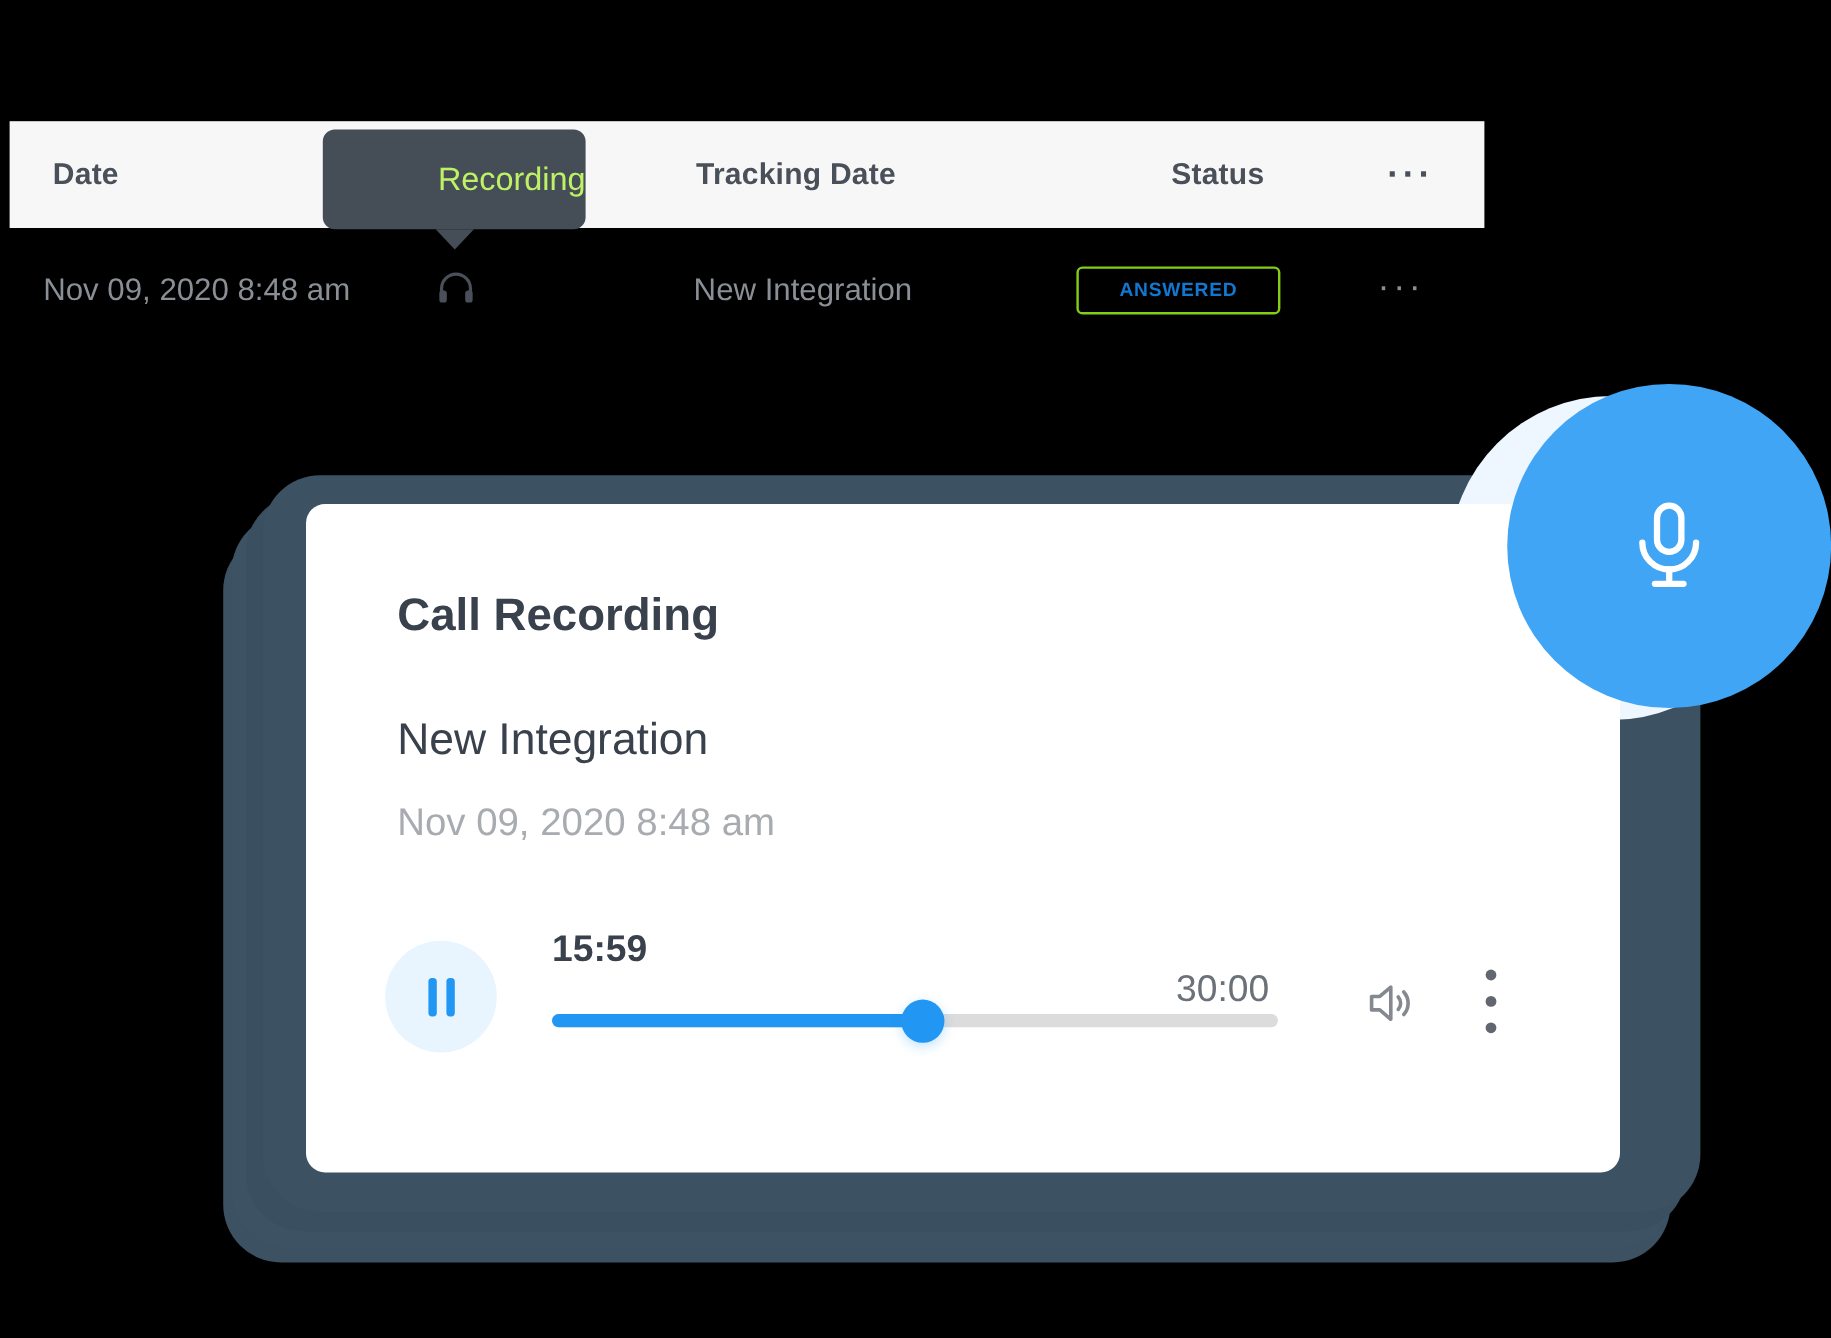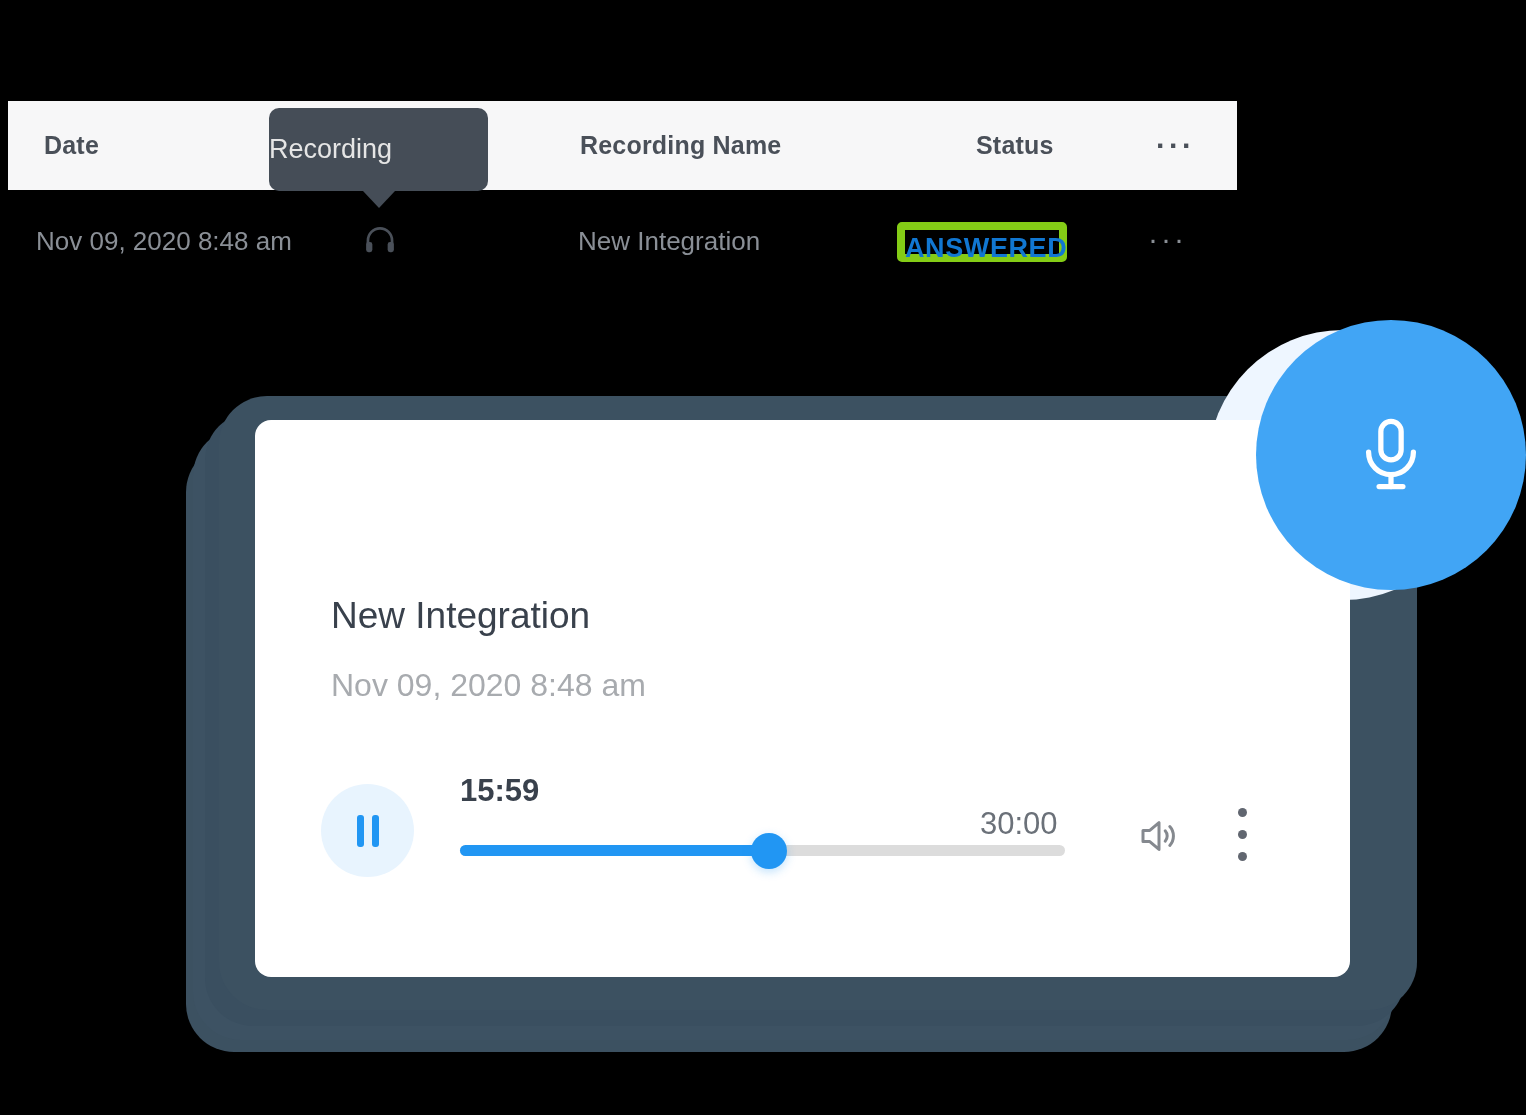--- a/index.html
+++ b/index.html
@@ -57,22 +57,22 @@
     height: 83px;
     background: #454d57;
     border-radius: 10px;
     z-index: 40;
   }
   .tooltip-label {
     position: absolute;
     left: 0; right: 0; top: 0;
     height: 83px;
     line-height: 83px;
-    text-align: left;
-    color: #e5e5e5;
+    text-align: right;
+    color: #bef264;
     font-size: 27px;
     white-space: nowrap;
   }
   .tooltip-arrow {
     position: absolute;
     left: 50%;
     margin-left: -16px;
     top: 83px;
     width: 0; height: 0;
     border-left: 16px solid transparent;
@@ -103,24 +103,24 @@
     width: 36px;
     height: 34px;
   }
   .badge-answered {
     position: absolute;
     left: 897px;
     top: 222px;
     width: 170px;
     height: 40px;
     box-sizing: border-box;
-    border: 8px solid #84cc16;
+    border: 2px solid #84cc16;
     border-radius: 5px;
     color: #1177d1;
-    font-size: 27px;
+    font-size: 16px;
     font-weight: bold;
     letter-spacing: .6px;
     text-align: center;
     line-height: 37px;
   }
 
   
   .stack {
     position: absolute;
     border-radius: 48px;
@@ -302,21 +302,21 @@
 
 <div id="root">
 
   <div class="stack stack-4"></div>
   <div class="stack stack-3"></div>
   <div class="stack stack-2"></div>
   <div class="stack stack-1"></div>
 
   <div class="table-header">
     <div class="th th-date">Date</div>
-    <div class="th th-tracking">Recording Name</div>
+    <div class="th th-tracking">Tracking Date</div>
     <div class="th th-status">Status</div>
     <div class="th th-more">···</div>
   </div>
 
   <div class="tooltip">
     <div class="tooltip-label">Recording</div>
     <div class="tooltip-arrow"></div>
   </div>
 
   <div class="row-cell cell-date">Nov 09, 2020 8:48 am</div>
@@ -330,20 +330,21 @@
   </span>
 
   <div class="row-cell cell-tracking">New Integration</div>
   <div class="badge-answered">ANSWERED</div>
   <div class="row-cell cell-more">···</div>
 
   <div class="mic-halo"></div>
 
   <div class="card">
 
+    <div class="card-title">Call Recording</div>
     <div class="card-subtitle">New Integration</div>
     <div class="card-date">Nov 09, 2020 8:48 am</div>
 
     <div class="play-button">
       <span class="pause-bar"></span>
       <span class="pause-bar"></span>
     </div>
 
     <div class="time-current">15:59</div>
     <div class="time-total">30:00</div>

